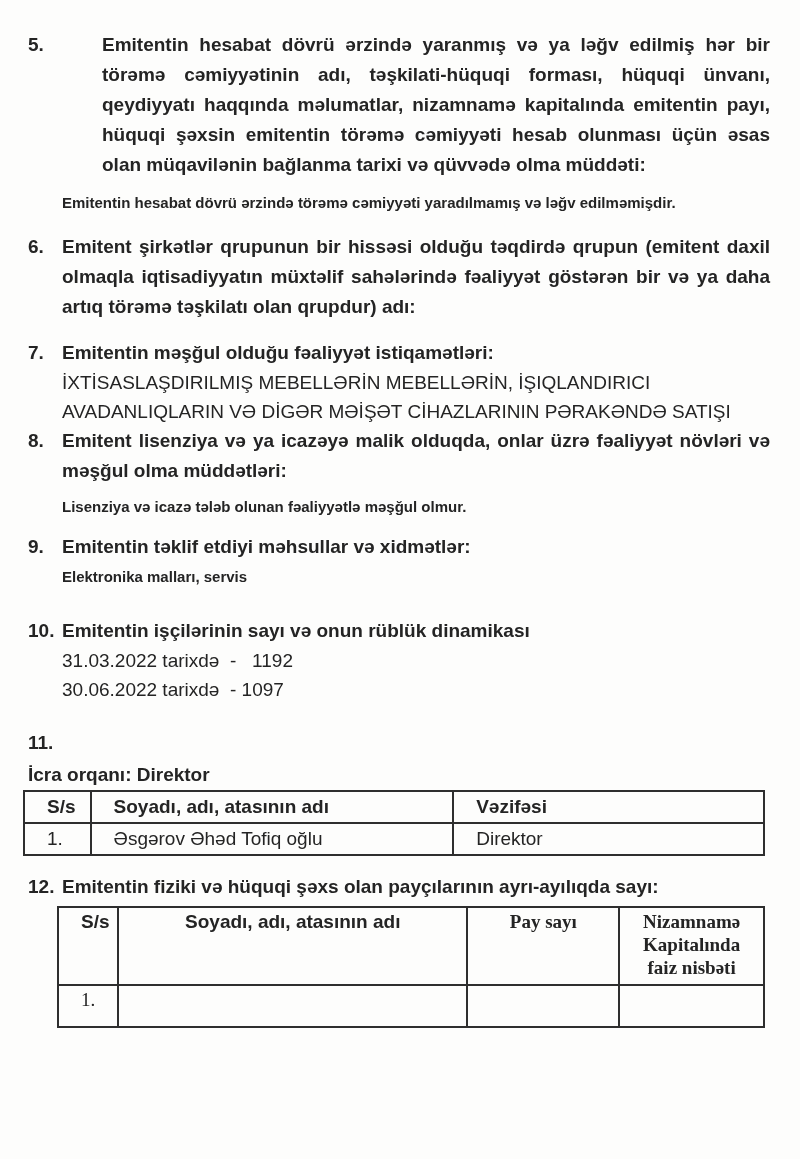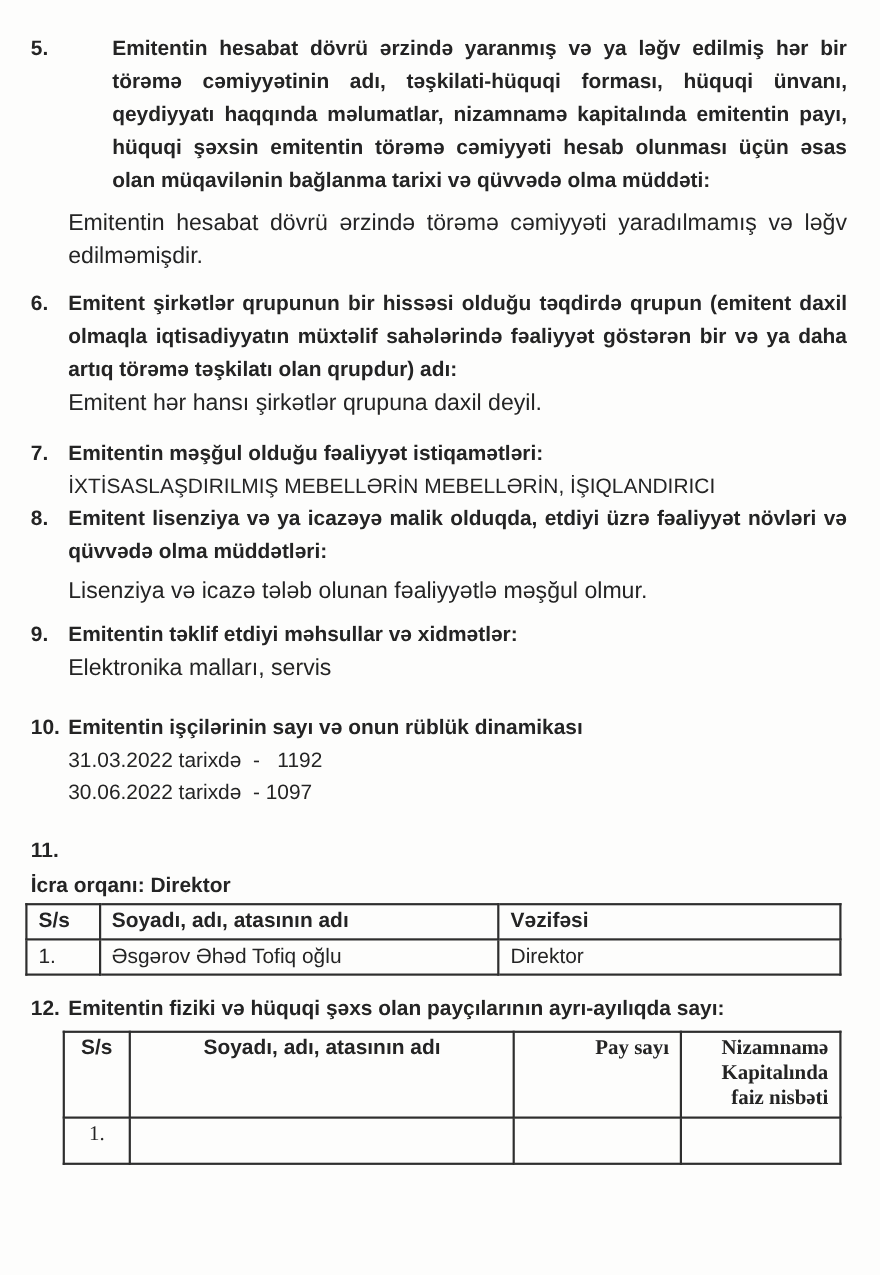--- a/index.html
+++ b/index.html
@@ -30,23 +30,23 @@
   .content { flex: 1; min-width: 0; }
   .heading {
     margin: 0;
     font-weight: 700;
     font-size: 19px;
     line-height: 30px;
   }
   .just { text-align: justify; }
   .body {
     margin: 0;
-    font-size: 21px;
+    font-size: 15px;
     line-height: 30px;
-    font-weight: 400;
+    font-weight: 700;
   }
   .upper-line {
     margin: 0;
     font-size: 19px;
     line-height: 29px;
     font-weight: 400;
   }
   .date-line {
     margin: 0;
     font-size: 19px;
@@ -75,21 +75,21 @@
   .i12 .heading { margin-bottom: 4px; }
 
   table.tbl {
     border-collapse: collapse;
     width: 100%;
     table-layout: fixed;
     margin-left: -5px;
   }
   table.tbl th, table.tbl td {
     border: 2px solid #2e2e2e;
-    padding: 2px 10px;
+    padding: 2px 22px;
     font-size: 19px;
     vertical-align: top;
     overflow: hidden;
   }
   
   .tbl1 col.c1 { width: 9%; }
   .tbl1 col.c2 { width: 49%; }
   .tbl1 col.c3 { width: 42%; }
   .tbl1 th {
     text-align: left;
@@ -110,21 +110,20 @@
   .tbl2 th {
     text-align: center;
     font-weight: 700;
     height: 72px;
     line-height: 24px;
     padding-top: 4px;
   }
   .tbl2 th.serif {
     font-family: "Liberation Serif", serif;
     line-height: 23px;
-    text-align: right;
   }
   .tbl2 td {
     height: 36px;
     line-height: 24px;
     text-align: center;
   }
   .tbl2 td.serif {
     font-family: "Liberation Serif", serif;
     font-weight: 400;
   }
@@ -139,36 +138,36 @@
     <div class="content">
       <p class="heading just">Emitentin hesabat dövrü ərzində yaranmış və ya ləğv edilmiş hər bir törəmə cəmiyyətinin adı, təşkilati-hüquqi forması, hüquqi ünvanı, qeydiyyatı haqqında məlumatlar, nizamnamə kapitalında emitentin payı, hüquqi şəxsin emitentin törəmə cəmiyyəti hesab olunması üçün əsas olan müqavilənin bağlanma tarixi və qüvvədə olma müddəti:</p>
       <p class="body just">Emitentin hesabat dövrü ərzində törəmə cəmiyyəti yaradılmamış və ləğv edilməmişdir.</p>
     </div>
   </section>
 
   <section class="item i6">
     <div class="num">6.</div>
     <div class="content">
       <p class="heading just">Emitent şirkətlər qrupunun bir hissəsi olduğu təqdirdə qrupun (emitent daxil olmaqla iqtisadiyyatın müxtəlif sahələrində fəaliyyət göstərən bir və ya daha artıq törəmə təşkilatı olan qrupdur) adı:</p>
-      <p class="body">Emitent hər hansı şirkətlər qrupuna daxil deyil.</p>
     </div>
   </section>
 
   <section class="item i7">
     <div class="num">7.</div>
     <div class="content">
       <p class="heading">Emitentin məşğul olduğu fəaliyyət istiqamətləri:</p>
       <p class="upper-line">İXTİSASLAŞDIRILMIŞ MEBELLƏRİN MEBELLƏRİN, İŞIQLANDIRICI</p>
+      <p class="upper-line">AVADANLIQLARIN VƏ DİGƏR MƏİŞƏT CİHAZLARININ PƏRAKƏNDƏ SATIŞI</p>
     </div>
   </section>
 
   <section class="item i8">
     <div class="num">8.</div>
     <div class="content">
-      <p class="heading just">Emitent lisenziya və ya icazəyə malik olduqda, etdiyi üzrə fəaliyyət növləri və qüvvədə olma müddətləri:</p>
+      <p class="heading just">Emitent lisenziya və ya icazəyə malik olduqda, onlar üzrə fəaliyyət növləri və məşğul olma müddətləri:</p>
       <p class="body">Lisenziya və icazə tələb olunan fəaliyyətlə məşğul olmur.</p>
     </div>
   </section>
 
   <section class="item i9">
     <div class="num">9.</div>
     <div class="content">
       <p class="heading">Emitentin təklif etdiyi məhsullar və xidmətlər:</p>
       <p class="body">Elektronika malları, servis</p>
     </div>

